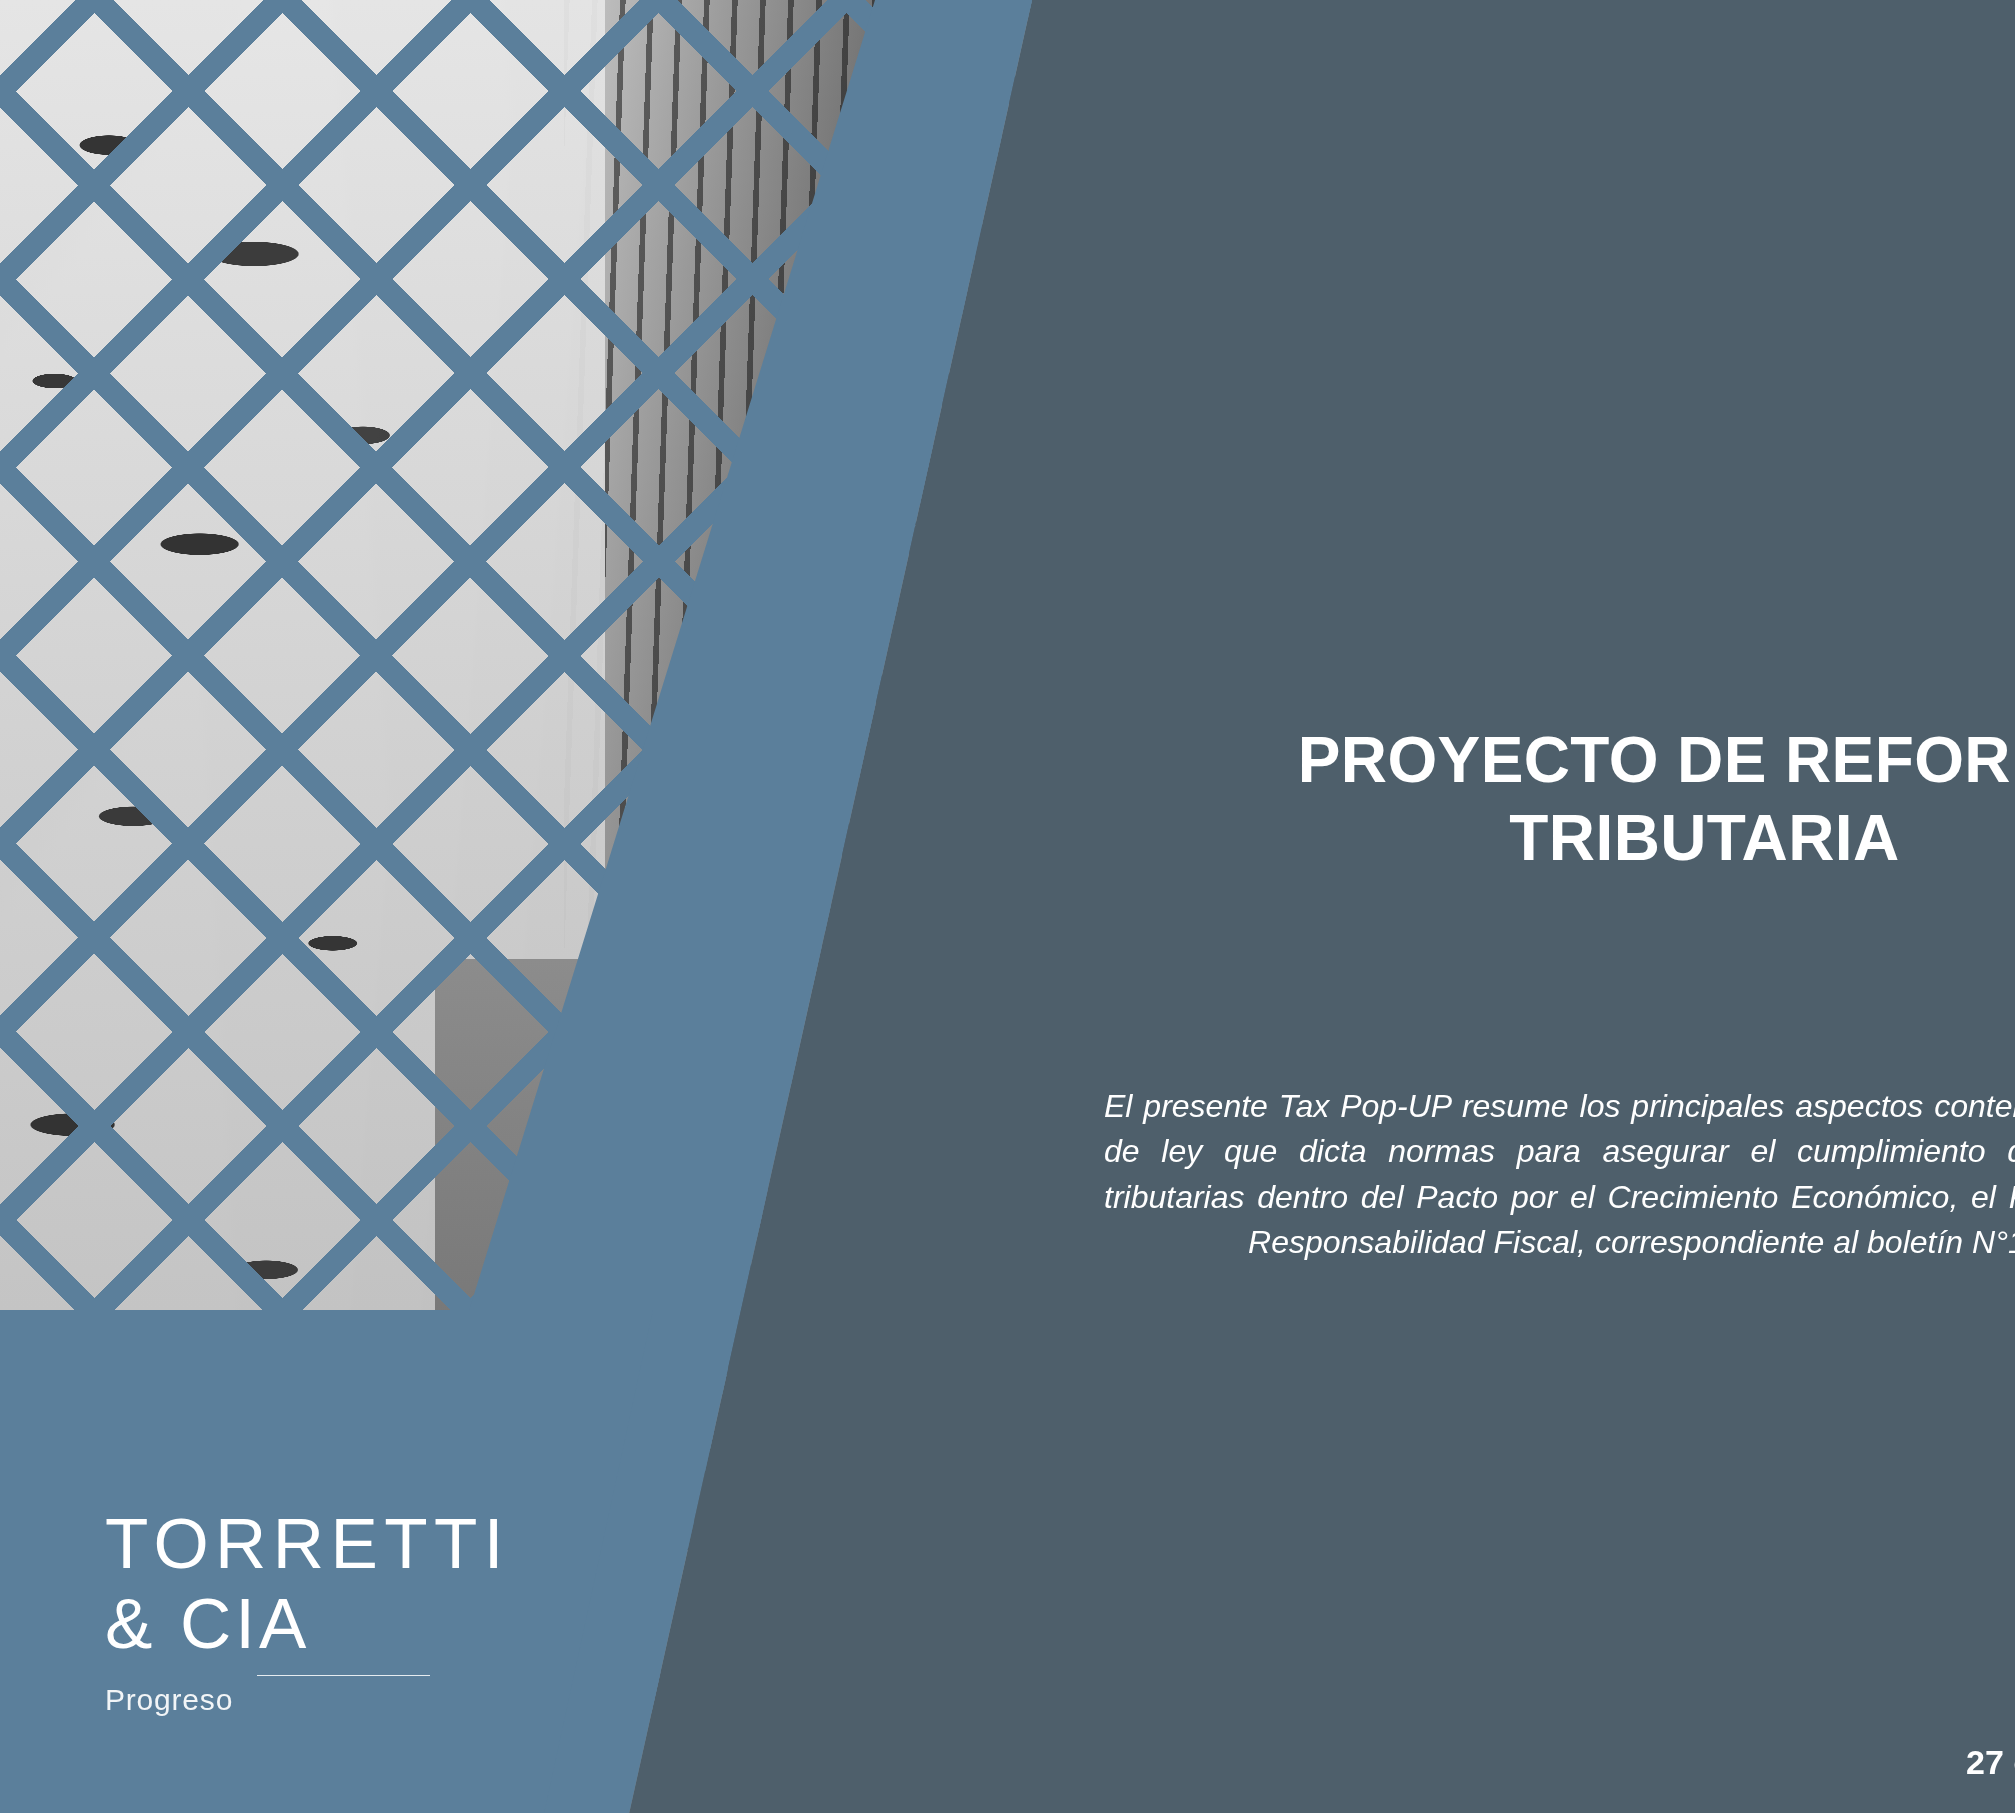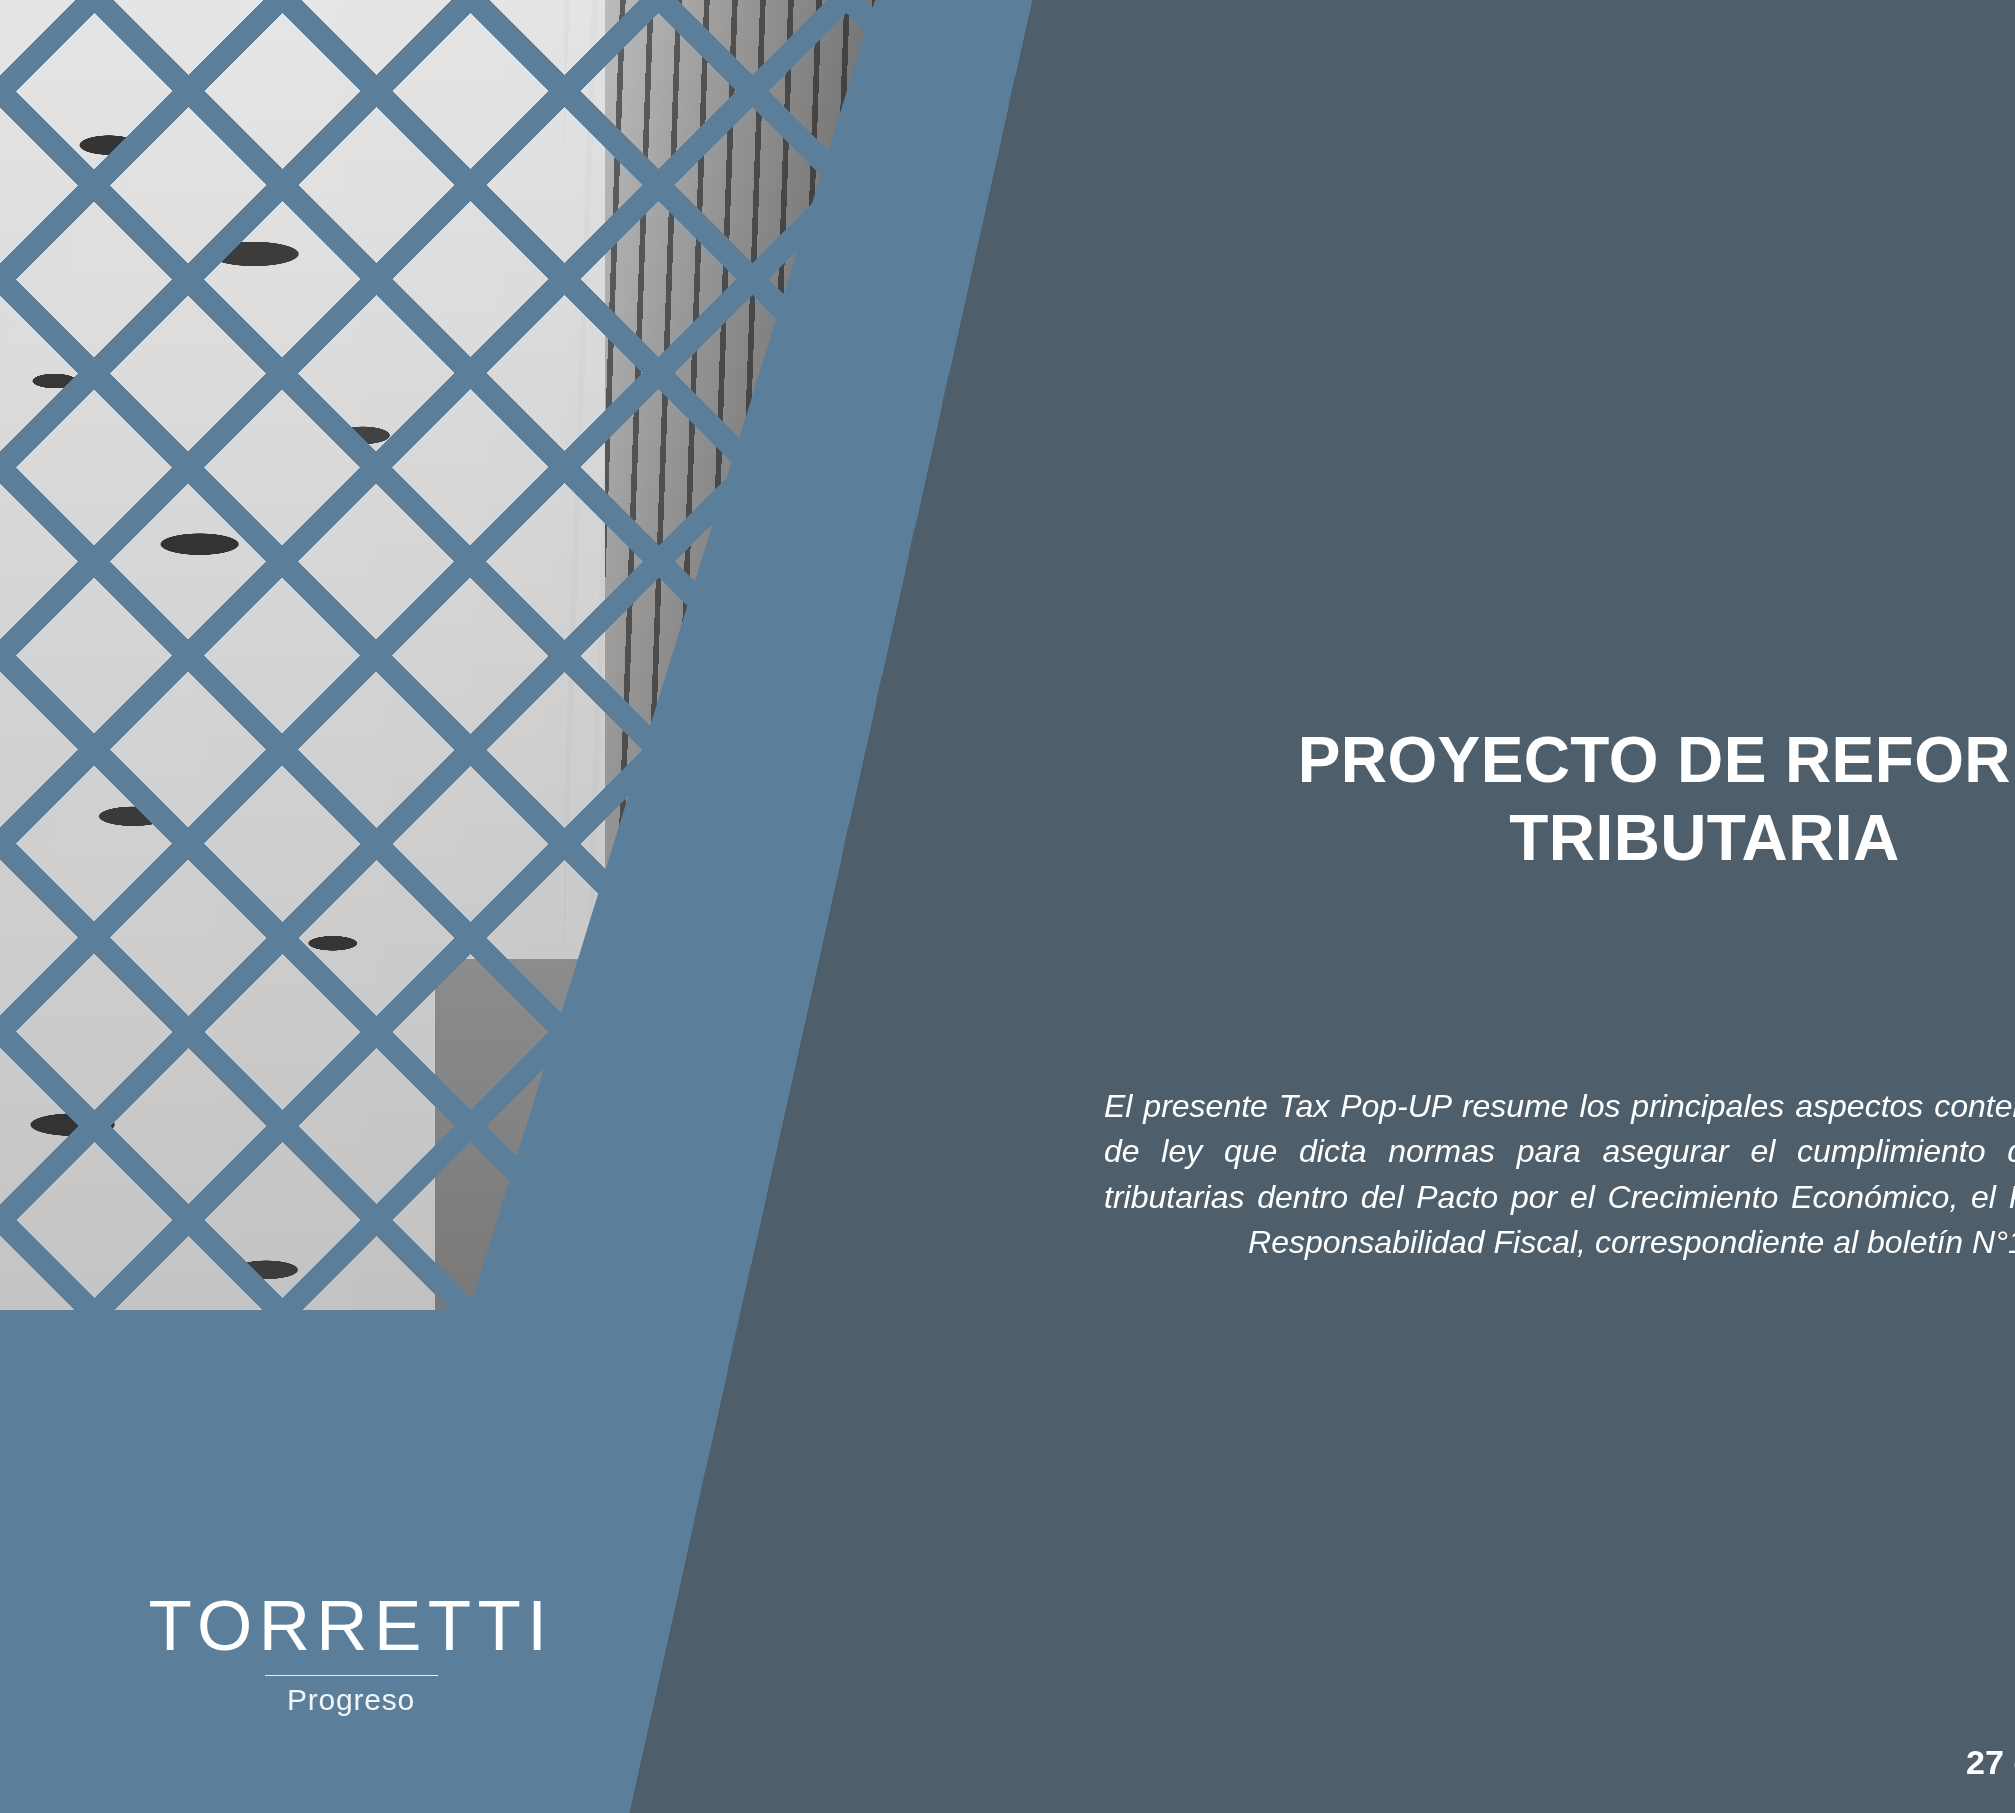--- a/index.html
+++ b/index.html
@@ -129,24 +129,23 @@
     bottom: 0;
     width: 766px;
     height: 504px;
     background: #5b7f9b;
     clip-path: polygon(0 0, 653px 0, 544px 504px, 0 504px);
   }
 
   
   .logo {
     position: absolute;
-    left: 113px;
+    left: 105px;
     bottom: 97px;
     width: 476px;
-    text-align: center;
     color: #ffffff;
   }
   .logo-line1 {
     font-size: 71px;
     letter-spacing: 6.4px;
     font-weight: 400;
     line-height: 1.05;
   }
   .logo-line2 {
     font-size: 71px;
@@ -220,20 +219,21 @@
   <div class="left-panel">
     <div class="photo"></div>
     <div class="lattice"></div>
   </div>
 
   <div class="blue-wedge"></div>
   <div class="blue-bottom"></div>
 
   <div class="logo">
     <div class="logo-line1">TORRETTI</div>
+    <div class="logo-line2">&amp; CIA</div>
     <div class="logo-rule"></div>
     <div class="logo-sub">Progreso</div>
   </div>
 
   <div class="content">
     <div class="title">PROYECTO DE REFORMA TRIBUTARIA</div>
     <div class="subtitle">El presente Tax Pop-UP resume los principales aspectos contenidos en el proyecto de ley que dicta normas para asegurar el cumplimiento de las obligaciones tributarias dentro del Pacto por el Crecimiento Económico, el Progreso Social y la Responsabilidad Fiscal, correspondiente al boletín N°16.621-05.</div>
   </div>
 
   <div class="date">27 de septiembre de 2024</div>

